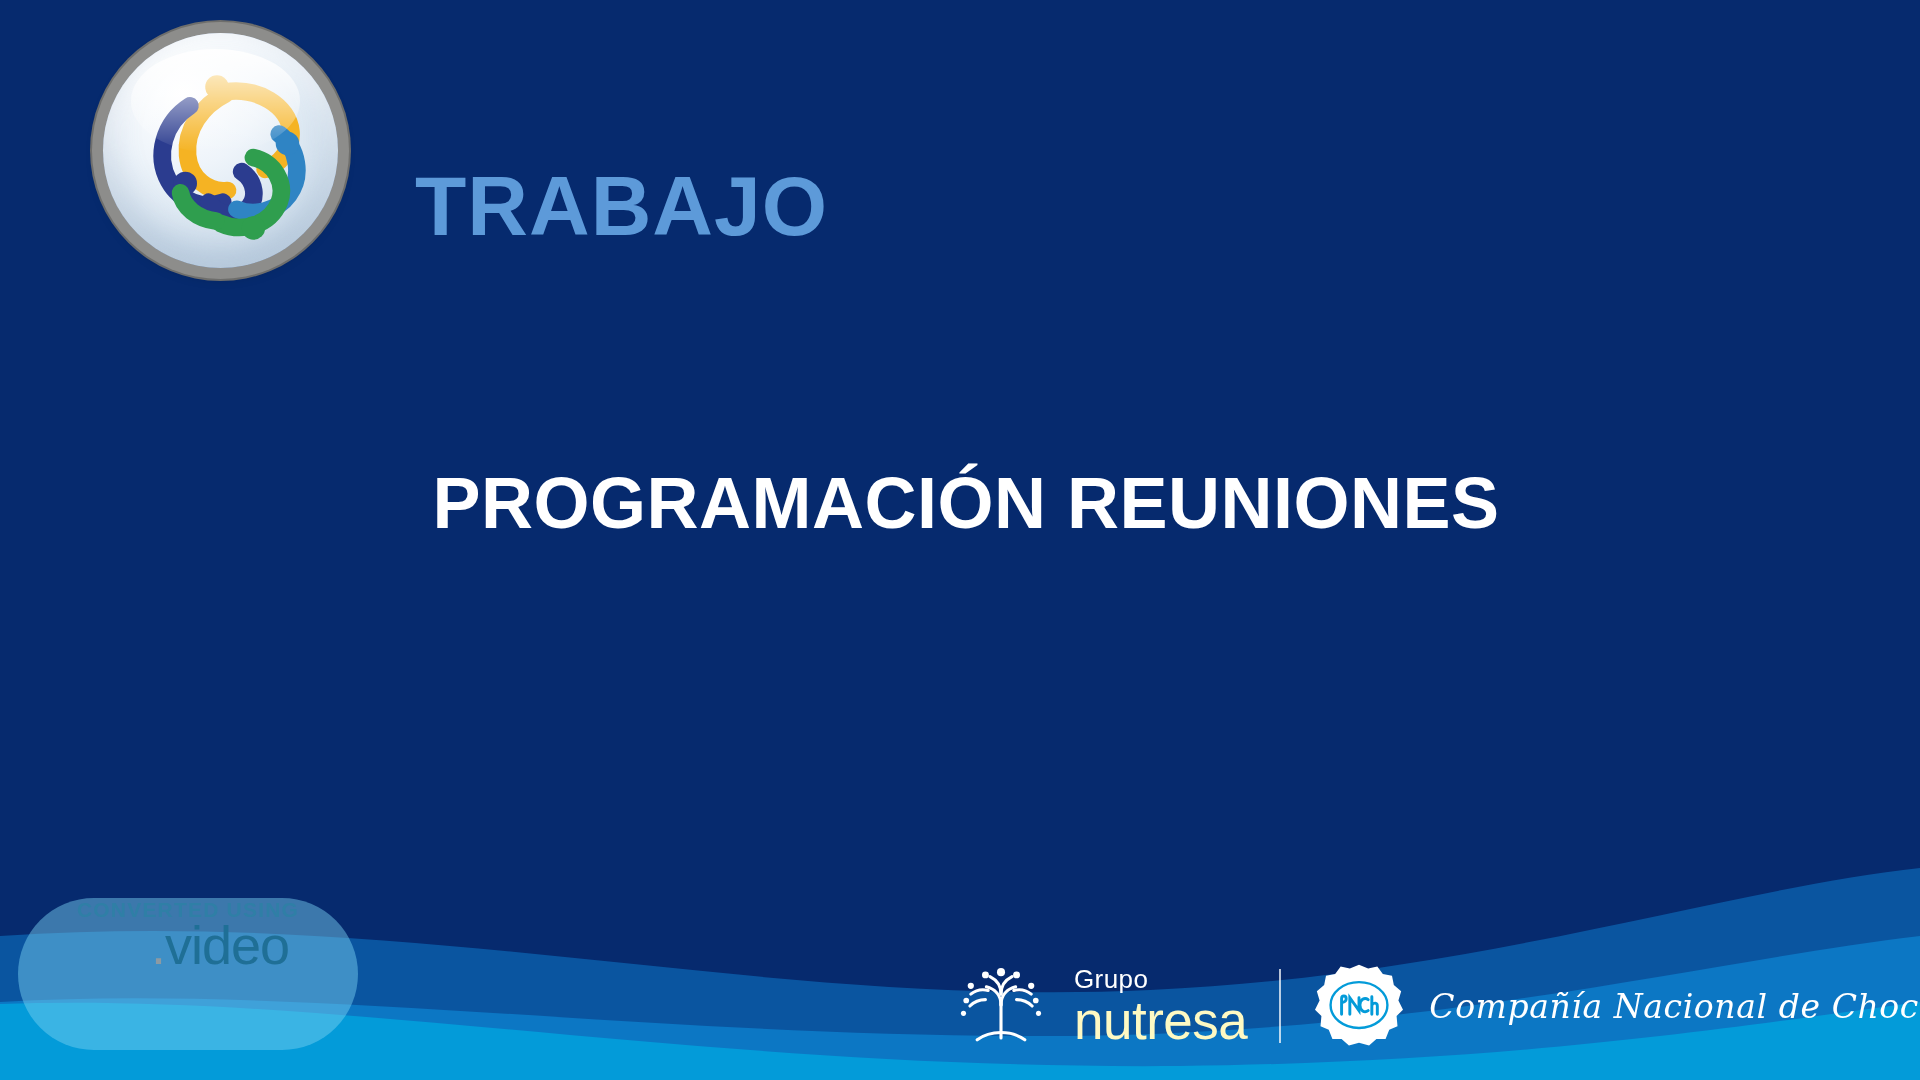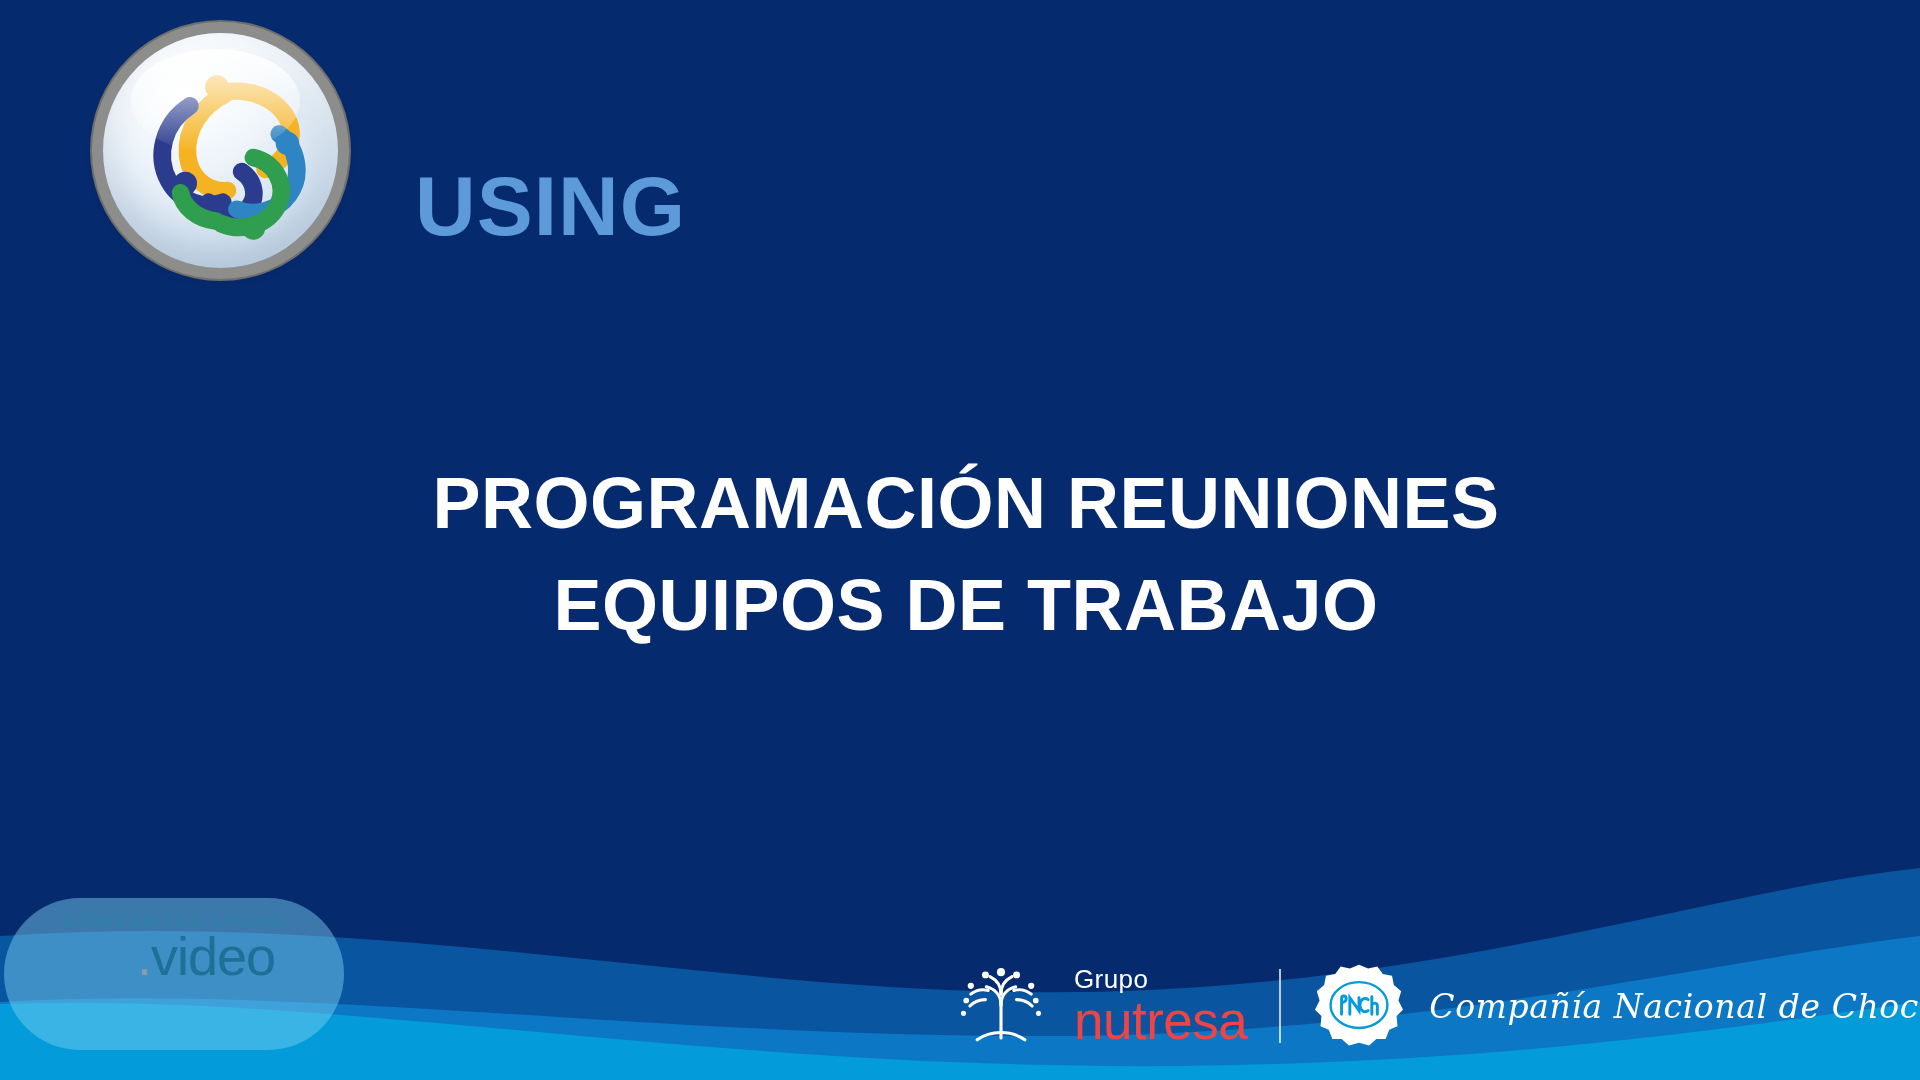--- a/index.html
+++ b/index.html
@@ -66,26 +66,25 @@
     font-size:72px;
     font-weight:700;
     line-height:1.42;
     letter-spacing:.5px;
   }
   #main-title .l { display:block; white-space:nowrap;padding-left:12px; }
 
   
   #watermark {
     position:absolute;
-    left:4px; top:898px;
+    left:18px; top:898px;
     width:340px; height:152px;
     border-radius:76px;
     background:rgba(120,206,240,.48);
     text-align:center;
-    padding-top:11px;
   }
   #watermark .wm-top {
     color:#2f7fa6;
     font-size:21px;
     font-weight:700;
     letter-spacing:1.2px;
   }
   #watermark .wm-main {
     color:#1f6f96;
     font-size:54px;
@@ -113,21 +112,21 @@
     display:flex; align-items:center;
   }
   #nutresa { display:flex; align-items:center; gap:27px; }
   #nutresa .tree { width:92px; height:86px; }
   #nutresa .wordmark { line-height:1; }
   #nutresa .grupo {
     color:#ffffff; font-size:26px; font-weight:400;
     letter-spacing:.4px; display:block; margin-bottom:2px;
   }
   #nutresa .nutresa {
-    color:#ef4444; font-size:53px; font-weight:400;
+    color:#fef9c3; font-size:53px; font-weight:400;
     letter-spacing:-.5px; display:block;
   }
   #divider {
     width:2px; height:74px;
     background:rgba(255,255,255,.72);
     margin:0 32px;
   }
   #cnch { display:flex; align-items:center; gap:24px; }
   #cnch .seal { width:92px; height:88px; }
   #cnch .script {
@@ -168,26 +167,25 @@
 
         <path d="M128,106 C146,110 156,128 150,144 C142,164 118,170 100,162" stroke="#2f9e4e" stroke-width="15"></path>
         <path d="M96,160 C80,158 68,148 66,136" stroke="#2f9e4e" stroke-width="15"></path>
         <circle cx="128" cy="166" r="10" fill="#2f9e4e" stroke="none"></circle>
       </g>
     </svg>
     <span class="gloss"></span>
   </div>
 
   <div id="semana-line">
-    <span>USING</span>
+    <span>TRABAJO</span>
   </div>
 
   <div id="main-title">
     <span class="l">PROGRAMACIÓN REUNIONES</span>
-    <span class="l">EQUIPOS DE TRABAJO</span>
   </div>
 
   <div id="watermark">
     <div class="wm-top">CONVERTED USING</div>
     <div class="wm-sub"><span class="wm-dot">.</span><span>video</span></div>
   </div>
 
   <div id="brands">
 
     <div id="nutresa">

